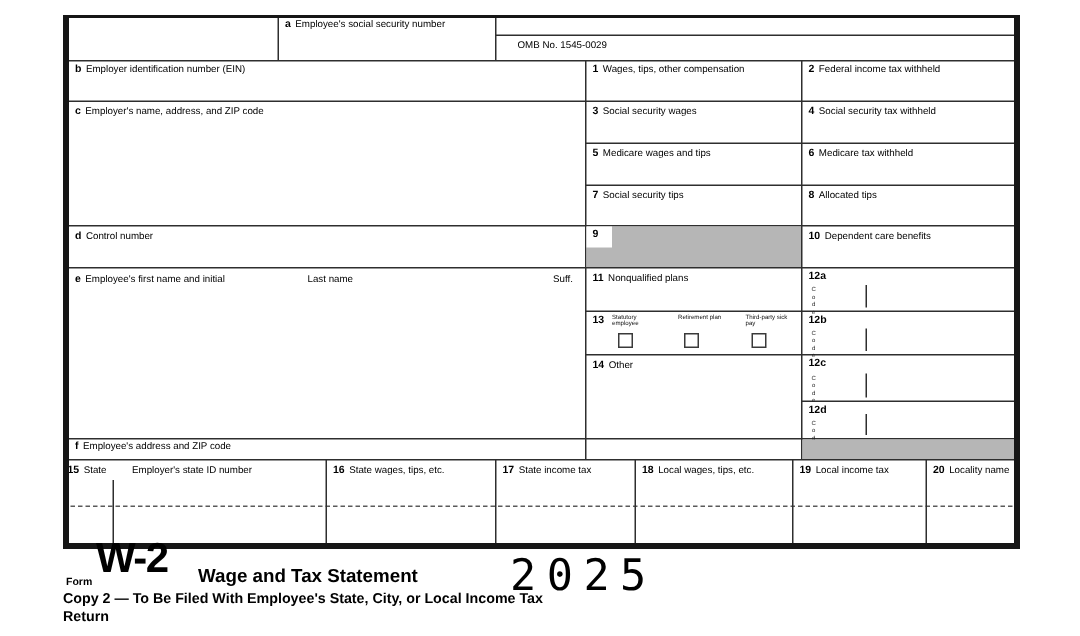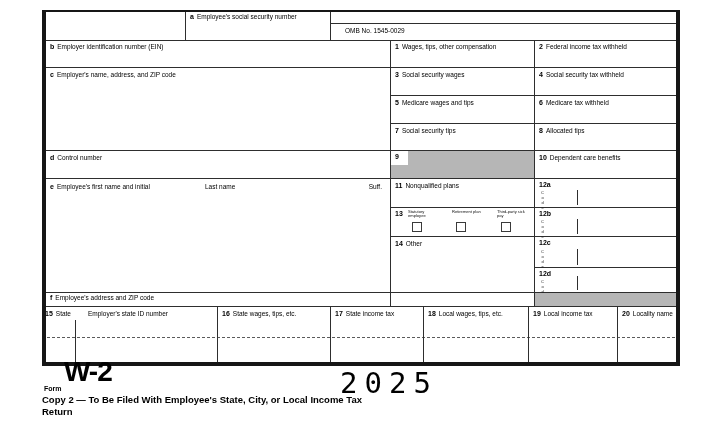--- a/index.html
+++ b/index.html
@@ -170,15 +170,16 @@
     </div>
     <div class="cell" style="left:575px;top:296px;width:63px;height:56px;overflow:hidden;">
       <div class="lab" style="left:5px;top:4px;"><b>20</b><span>Locality name</span></div>
     </div>
 
     <div class="outer"></div>
   </div>
 
   <div class="f-form">Form</div>
   <div class="f-w2">W-2</div>
+  <div class="f-title">Wage and Tax Statement</div>
   <div class="f-year">2025</div>
   <div class="f-copy">Copy 2 — To Be Filed With Employee's State, City, or Local Income Tax Return</div>
 </div>
 
 </body></html>

